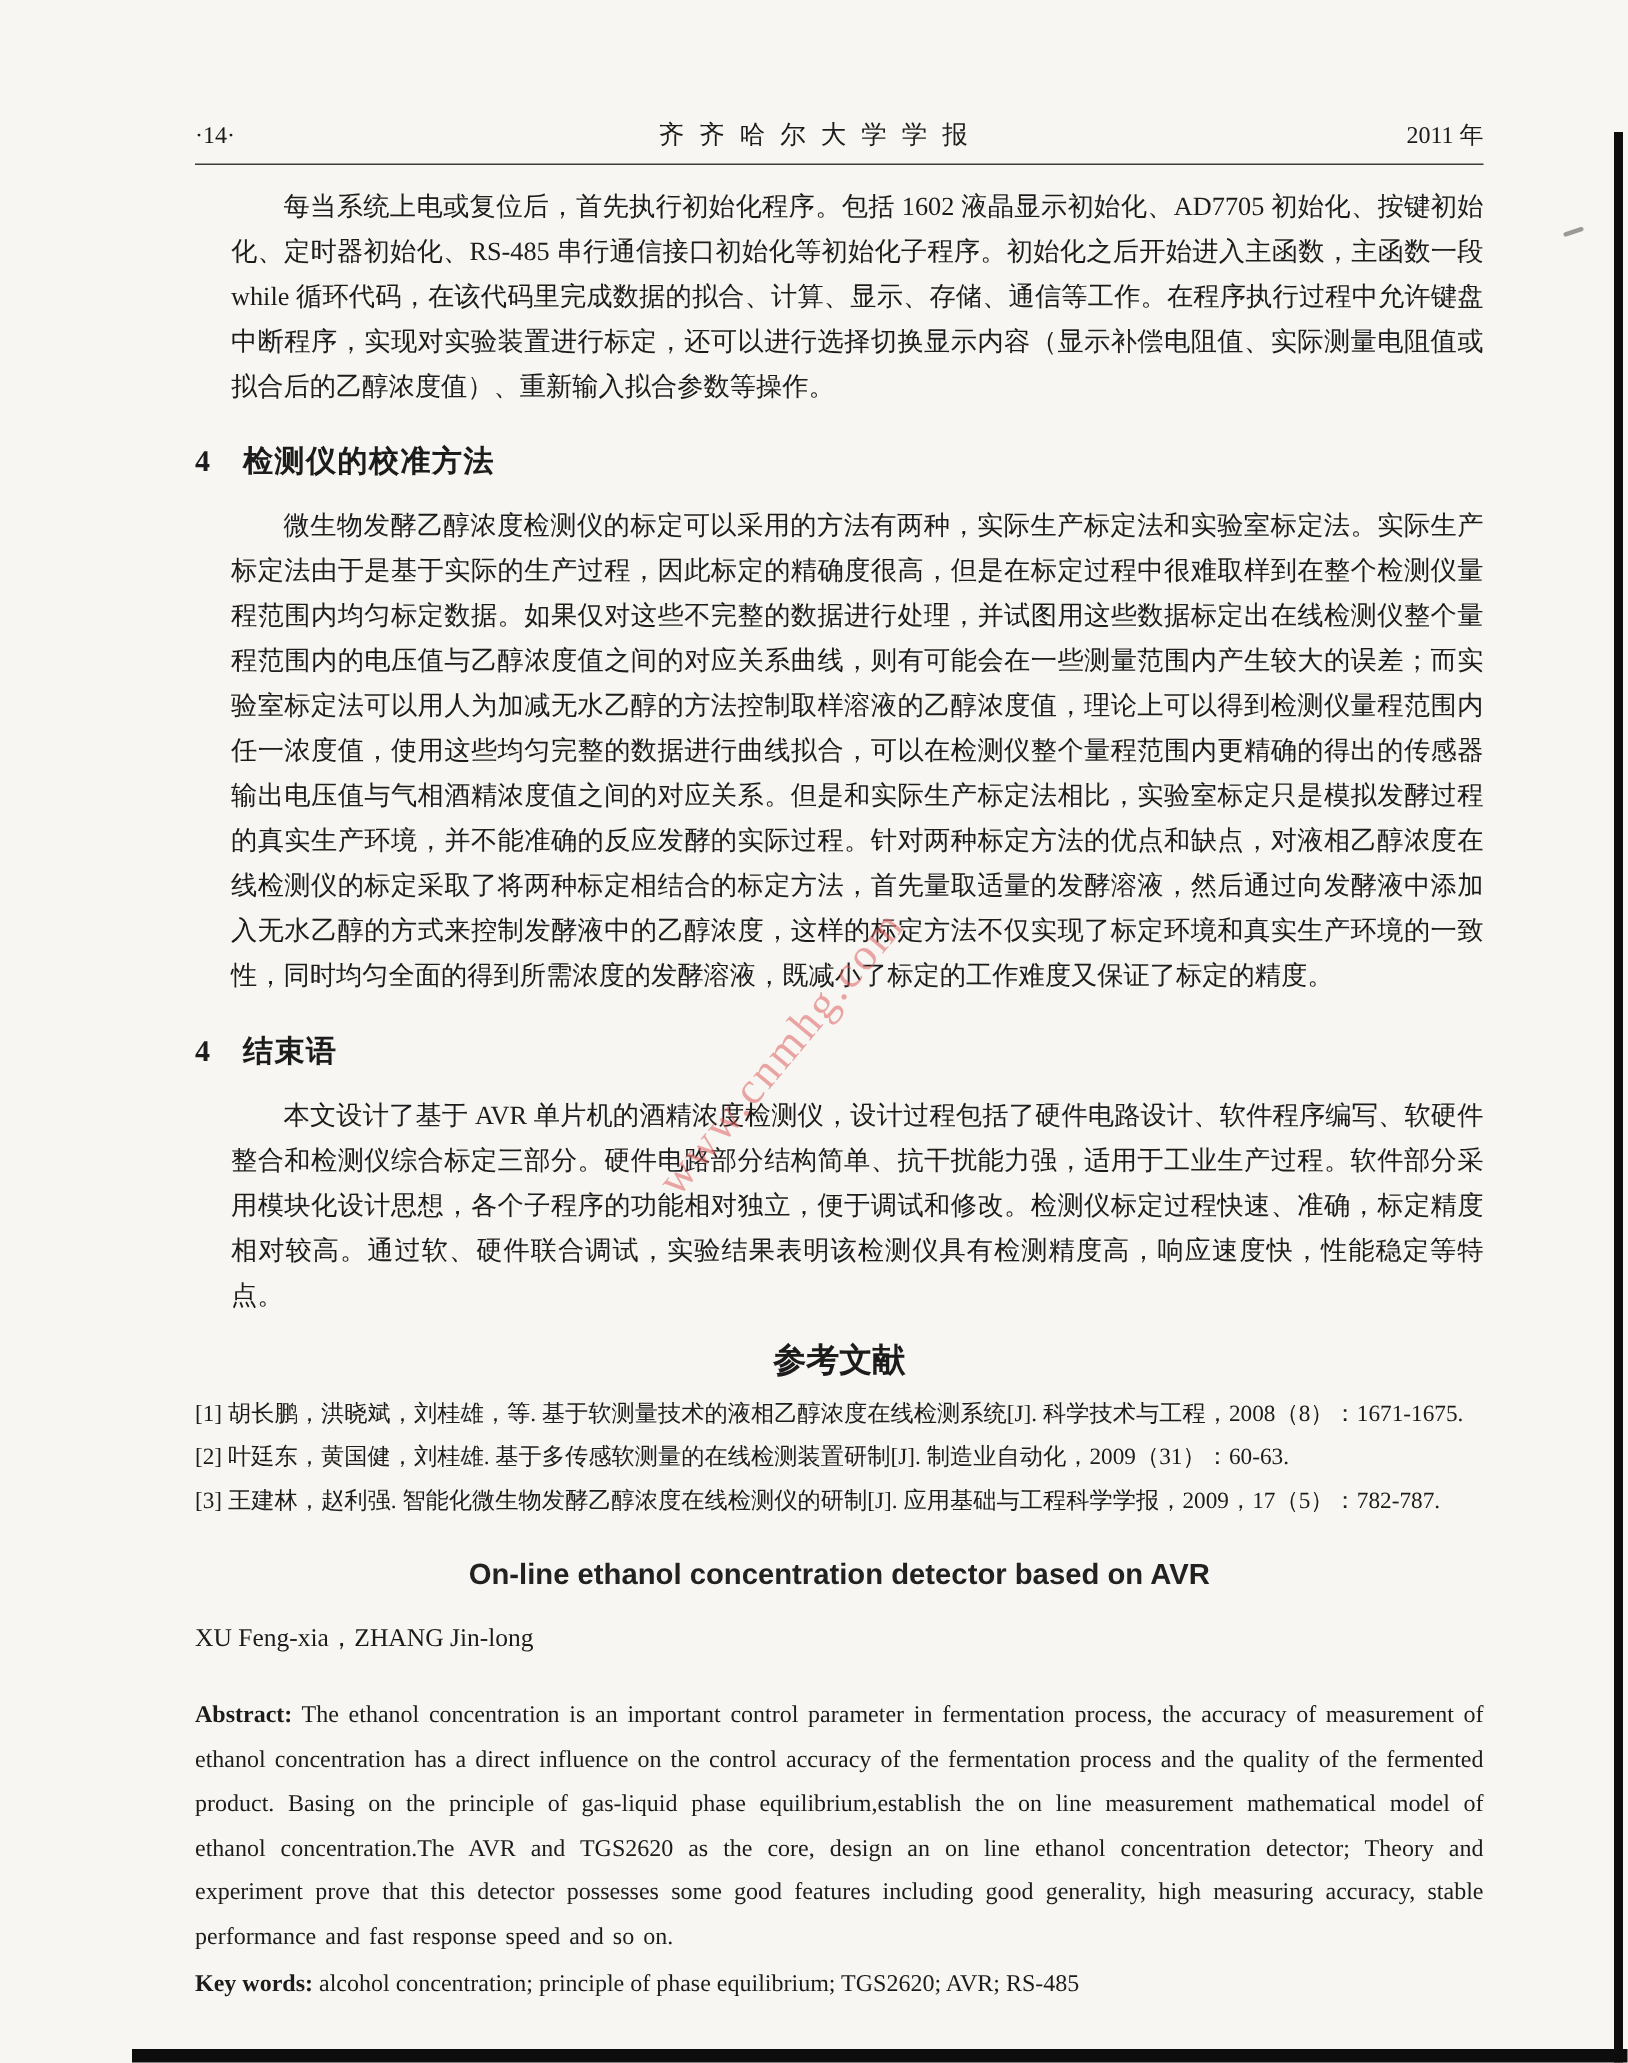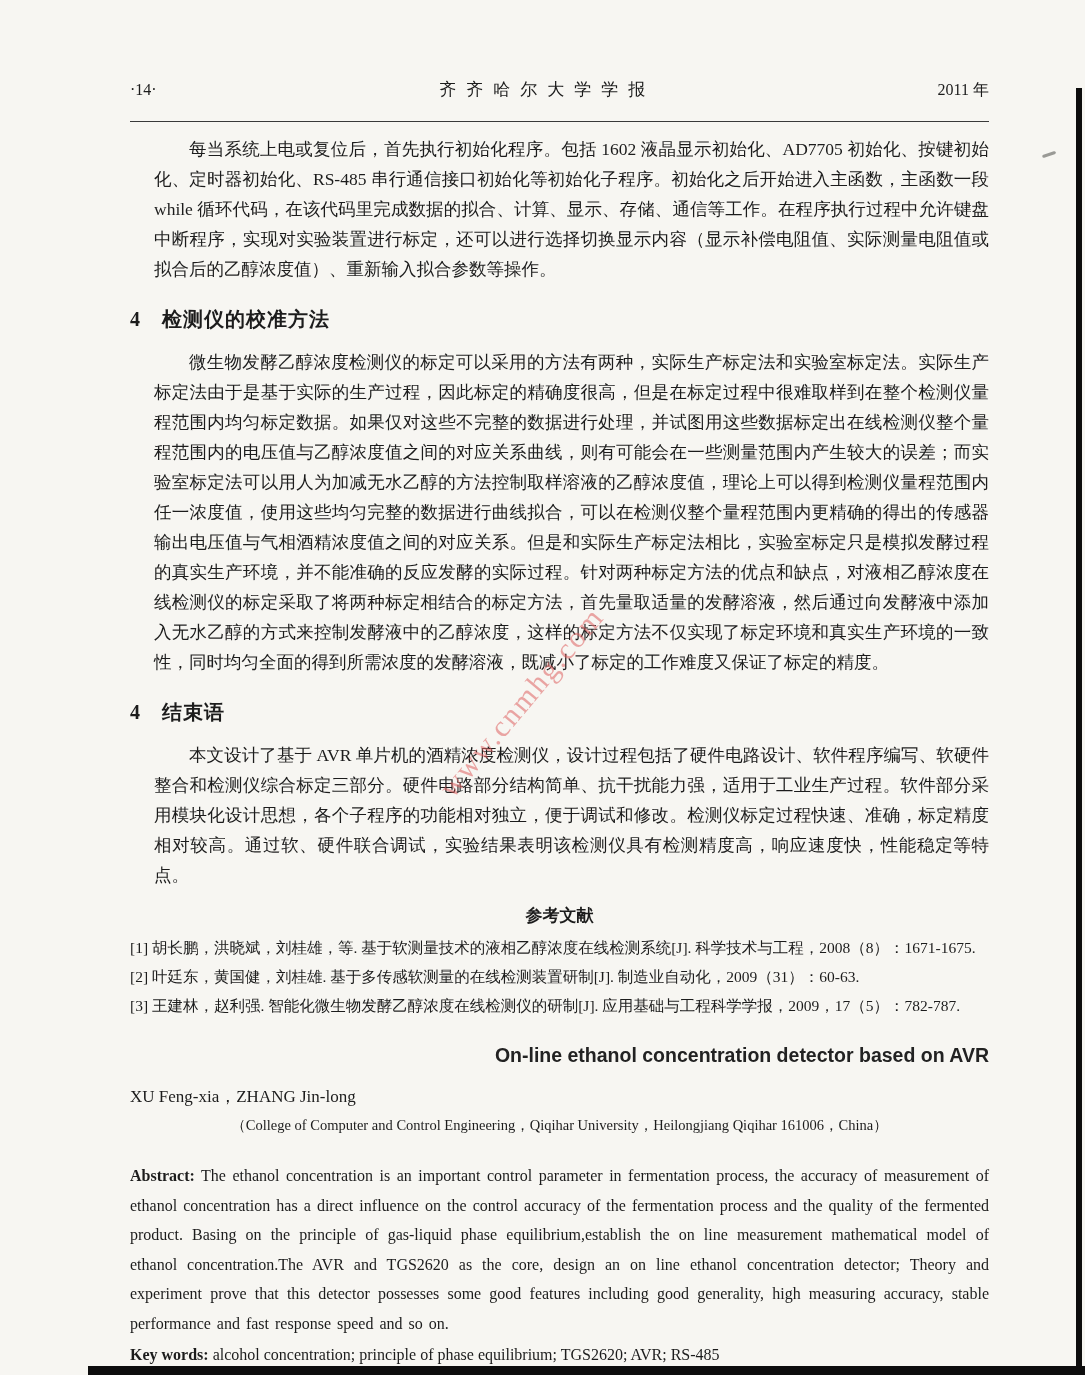--- a/index.html
+++ b/index.html
@@ -21,21 +21,21 @@
     box-sizing: border-box;
     width: 100%;
     height: 100%;
   }
   
   .header {
     display: flex;
     align-items: baseline;
     justify-content: space-between;
     font-size: 16.5px;
-    padding-bottom: 20px;
+    padding-bottom: 8px;
     border-bottom: 1.6px solid #3a3a3a;
   }
   .header .journal {
     letter-spacing: 10px;
     font-size: 17px;
   }
   .header .pageno { font-size: 16px; }
   .header .year { font-size: 16px; margin-top: 28px; }
 
   
@@ -52,33 +52,33 @@
     font-size: 20px;
     font-weight: 700;
     margin: 22px 0 14px 0;
     letter-spacing: 1px;
   }
 
   
   .ref-heading {
     text-align: center;
     font-weight: bold;
-    font-size: 17px;
+    font-size: 22px;
     margin: 14px 0 6px 0;
     font-family: Liberation Serif, serif;
   }
   .ref-item {
     font-size: 15.5px;
     line-height: 29px;
     margin: 0;
   }
 
   
   .en-title {
-    text-align: right;
+    text-align: center;
     font-family: "Liberation Sans", "DejaVu Sans", sans-serif;
     font-size: 19.5px;
     margin: 24px 0 0 0;
     color: #222;
   }
   .en-authors {
     font-size: 17px;
     margin: 18px 0 0 0;
   }
   .en-affil {
@@ -167,21 +167,20 @@
   <div>
     <div class="ref-heading">参考文献</div>
     <p class="ref-item">[1] 胡长鹏，洪晓斌，刘桂雄，等. 基于软测量技术的液相乙醇浓度在线检测系统[J]. 科学技术与工程，2008（8）：1671-1675.</p>
     <p class="ref-item">[2] 叶廷东，黄国健，刘桂雄. 基于多传感软测量的在线检测装置研制[J]. 制造业自动化，2009（31）：60-63.</p>
     <p class="ref-item">[3] 王建林，赵利强. 智能化微生物发酵乙醇浓度在线检测仪的研制[J]. 应用基础与工程科学学报，2009，17（5）：782-787.</p>
   </div>
 
   <div>
     <h1 class="en-title">On-line ethanol concentration detector based on AVR</h1>
     <div class="en-authors">XU Feng-xia，ZHANG Jin-long</div>
-    <div class="en-affil">（College of Computer and Control Engineering，Qiqihar University，Heilongjiang Qiqihar 161006，China）</div>
     <p class="abstract">
       <span class="label">Abstract:</span><span> The ethanol concentration is an important control parameter in fermentation process, the accuracy of measurement of ethanol concentration has a direct influence on the control accuracy of the fermentation process and the quality of the fermented product. Basing on the principle of gas-liquid phase equilibrium,establish the on line measurement mathematical model of ethanol concentration.The AVR and TGS2620 as the core, design an on line ethanol concentration detector; Theory and experiment prove that this detector possesses some good features including good generality, high measuring accuracy, stable performance and fast response speed and so on.</span>
     </p>
     <p class="keywords">
       <span class="label">Key words:</span><span> alcohol concentration; principle of phase equilibrium; TGS2620; AVR; RS-485</span>
     </p>
   </div>
 
 </div>
 

